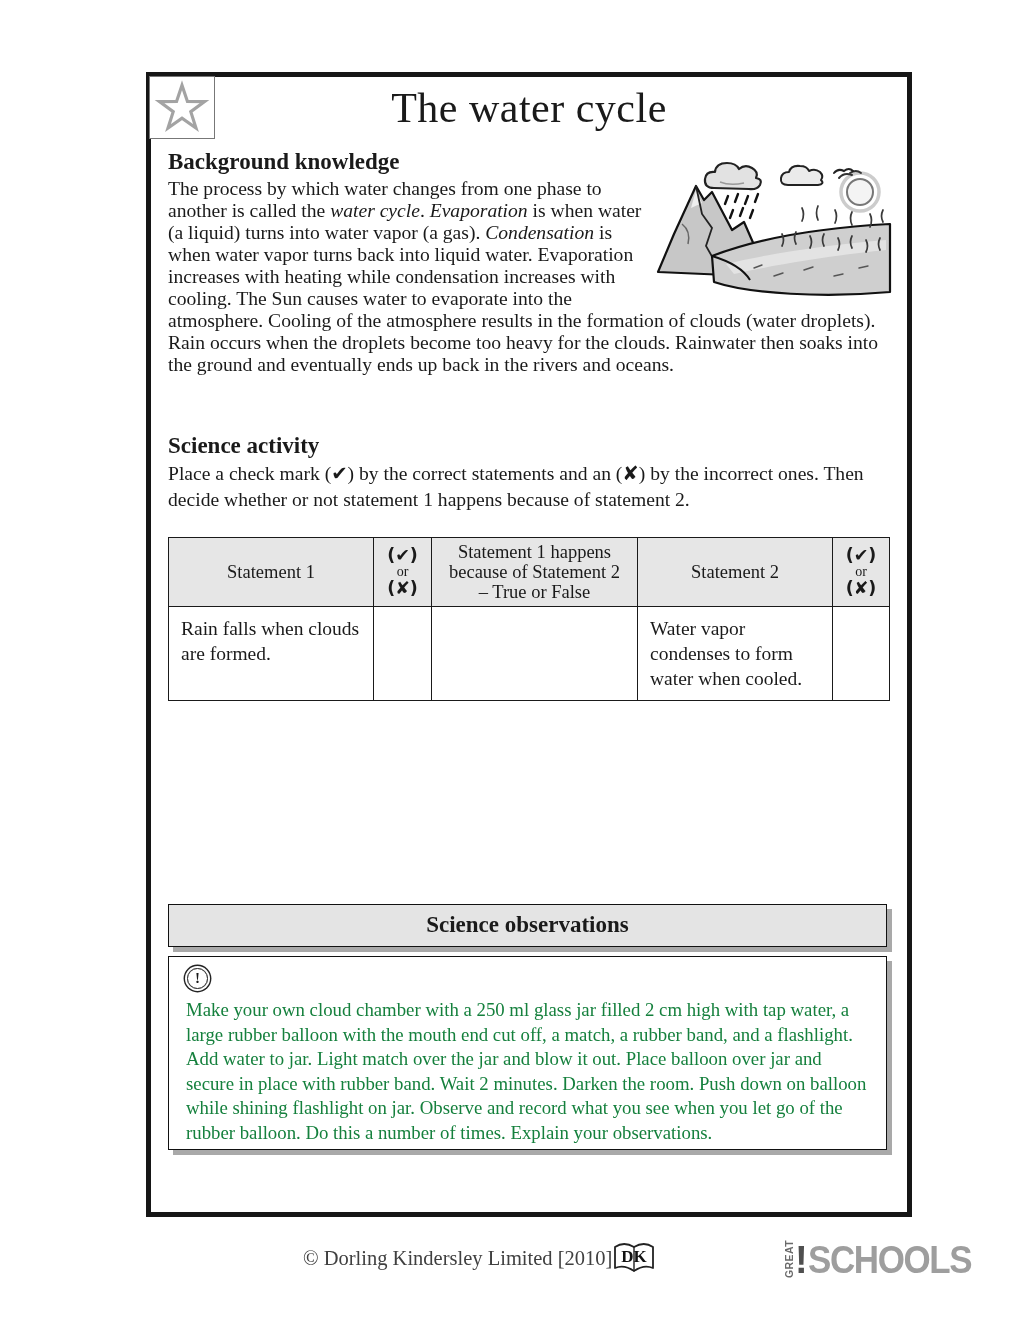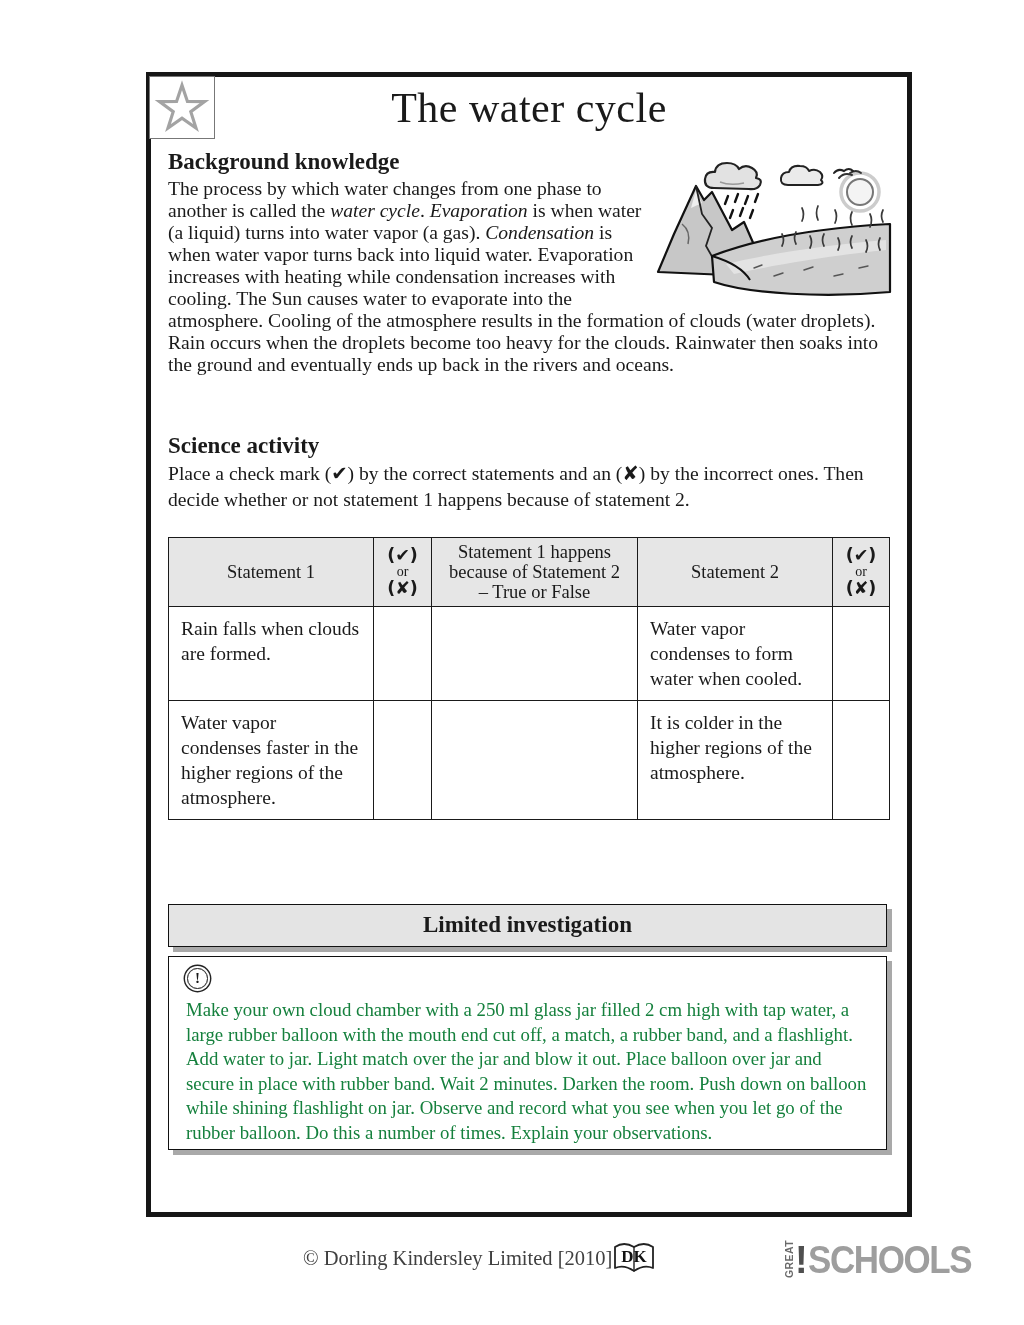--- a/index.html
+++ b/index.html
@@ -174,31 +174,24 @@
     </tr>
   </thead>
   <tbody>
     <tr class="r1">
       <td>Rain falls when clouds are formed.</td>
       <td></td>
       <td></td>
       <td>Water vapor condenses to form water when cooled.</td>
       <td></td>
     </tr>
-    <tr class="r3">
-      <td>Water vapor condenses faster in the higher regions of the atmosphere.</td>
-      <td></td>
-      <td></td>
-      <td>It is colder in the higher regions of the atmosphere.</td>
-      <td></td>
-    </tr>
   </tbody>
 </table>
 
-<div class="inv-header">Limited investigation</div>
+<div class="inv-header">Science observations</div>
 
 <div class="inv-box">
   <div class="warn-row">
     <span class="warn-icon">!</span>
   </div>
   <p class="inv-body">Make your own cloud chamber with a 250 ml glass jar filled 2 cm high with tap water, a large rubber balloon with the mouth end cut off, a match, a rubber band, and a flashlight. Add water to jar. Light match over the jar and blow it out. Place balloon over jar and secure in place with rubber band. Wait 2 minutes. Darken the room. Push down on balloon while shining flashlight on jar. Observe and record what you see when you let go of the rubber balloon. Do this a number of times. Explain your observations.</p>
 </div>
 
 <span class="copyright">© Dorling Kindersley Limited [2010]</span>
 

